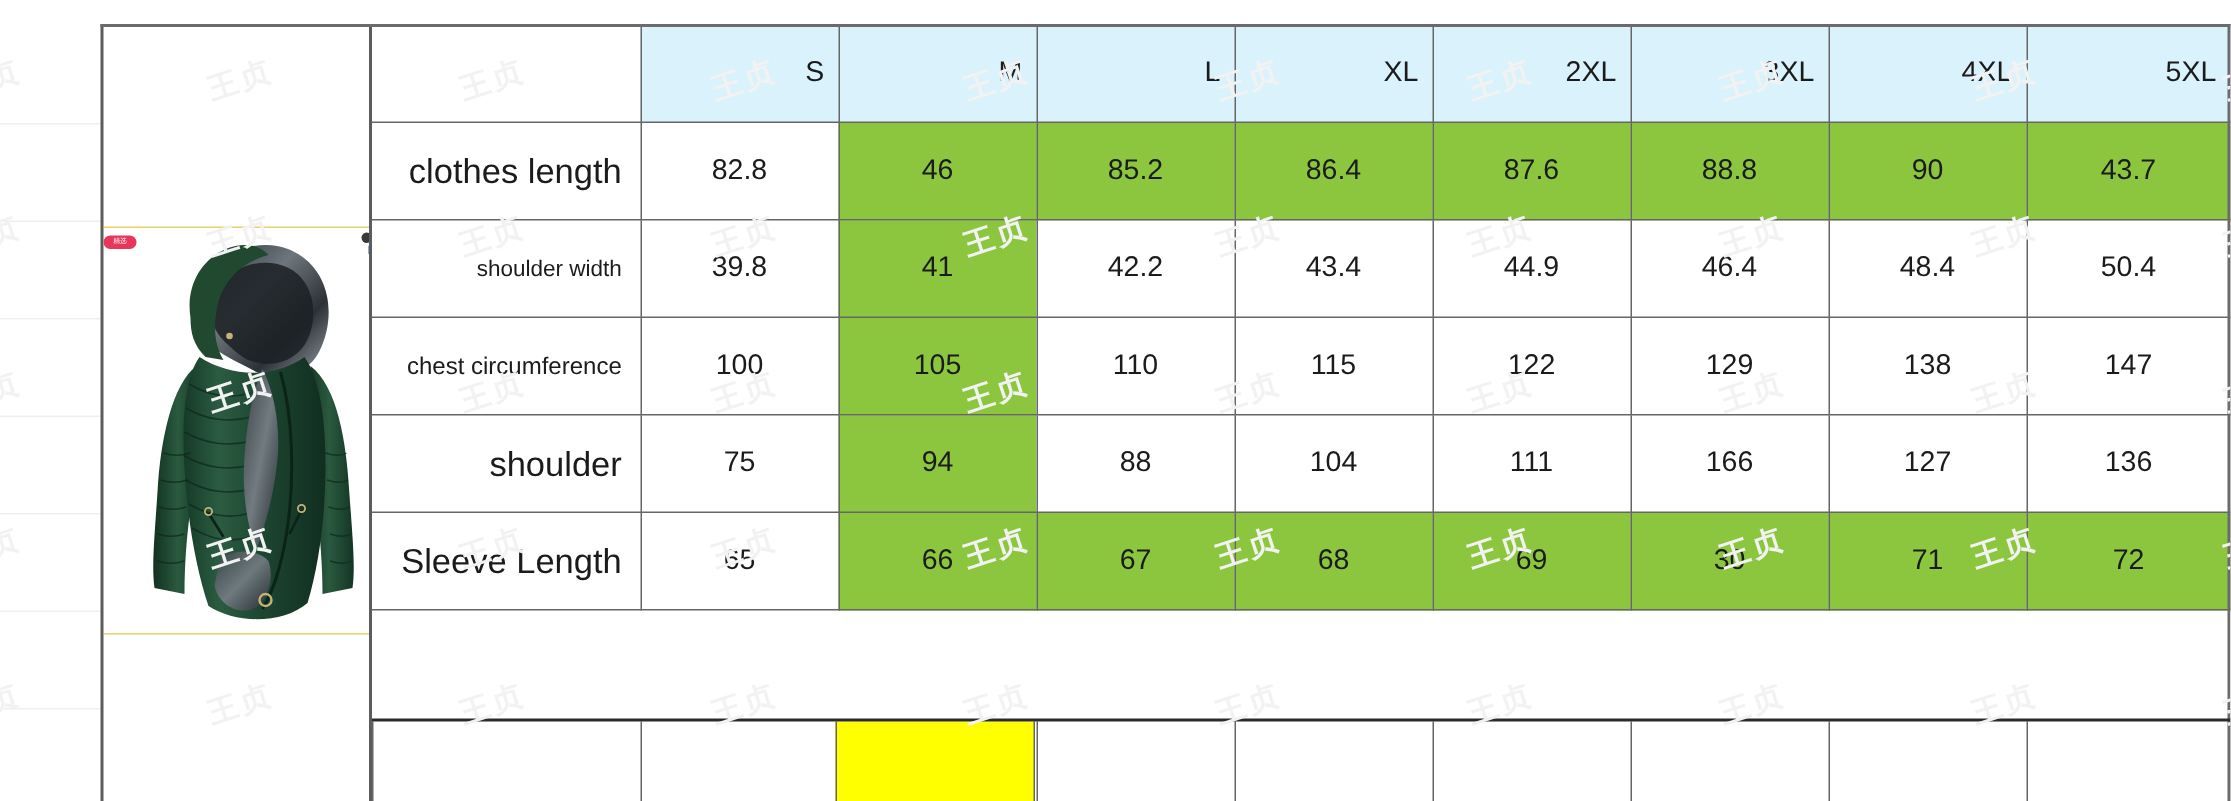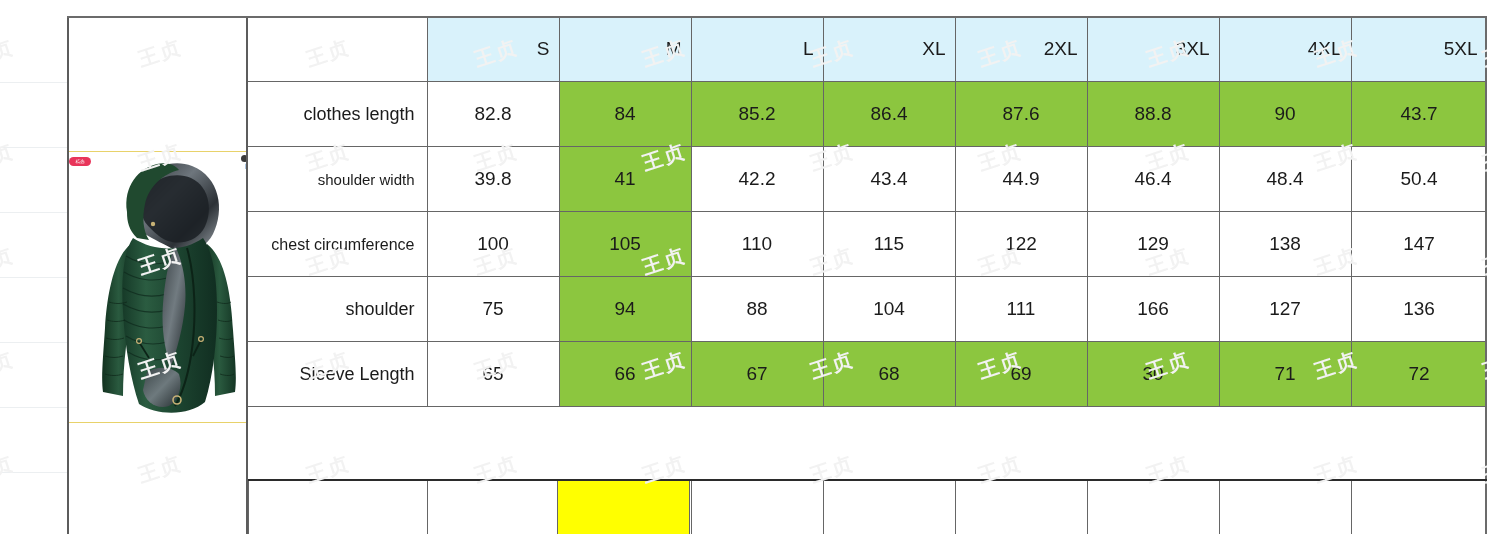--- a/index.html
+++ b/index.html
@@ -133,21 +133,21 @@
     background:#ffffff;
     border-left:none;
   }
   tbody td.rowlabel{
     text-align:right;
     padding-right:12px;
     background:#ffffff;
     border-left:none;
   }
   
-  .lbl-xl{font-size:18px;line-height:25px;}
+  .lbl-xl{font-size:23px;line-height:25px;}
   .lbl-md{font-size:20px;line-height:22px;}
   .lbl-sm{font-size:15px;line-height:17px;}
   .lbl-xs{font-size:16px;line-height:15px;}
 
   td.hl-green{background:#8cc63f;}
 
   
   #rule-top{
     position:absolute;left:248px;top:16px;width:1239px;height:2px;background:#6b6b6b;z-index:4;
   }
@@ -301,21 +301,21 @@
           <th>3XL</th>
           <th>4XL</th>
           <th>5XL</th>
         </tr>
       </thead>
       <tbody>
 
         <tr>
           <td class="rowlabel lbl-xl">clothes length</td>
           <td>82.8</td>
-          <td class="hl-green">84</td>
+          <td class="hl-green">46</td>
           <td class="hl-green">85.2</td>
           <td class="hl-green">86.4</td>
           <td class="hl-green">87.6</td>
           <td class="hl-green">88.8</td>
           <td class="hl-green">90</td>
           <td class="hl-green">43.7</td>
         </tr>
 
         <tr>
           <td class="rowlabel lbl-sm">shoulder width</td>

